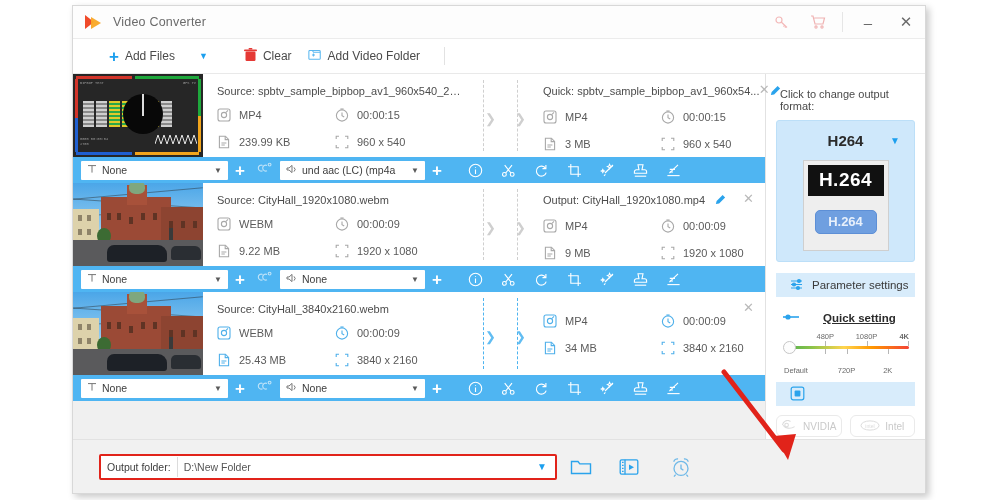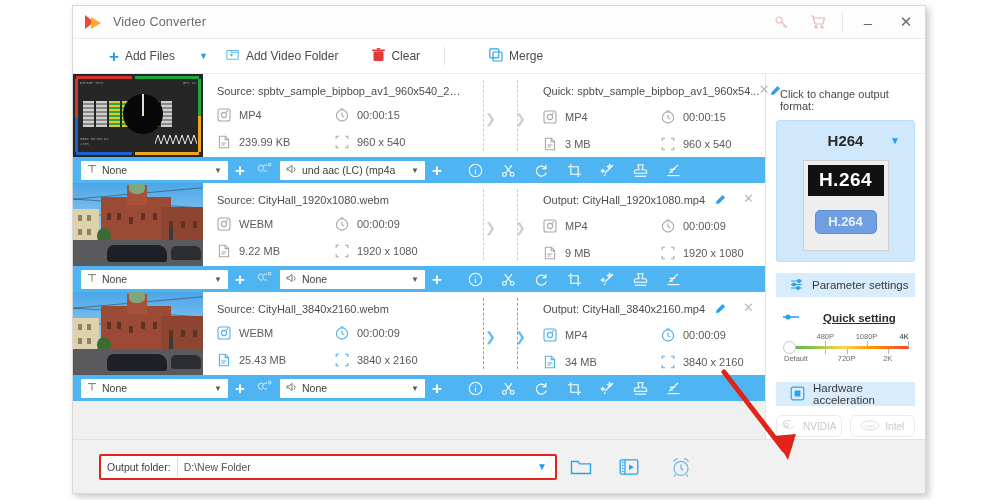--- a/index.html
+++ b/index.html
@@ -213,21 +213,21 @@
     font-weight:bold; text-align:center; padding: 3px 0 4px 0;
   }
   .side-btn {
     margin-top: 11px; height: 24px; background:#d8ecfb; display:flex;
     align-items:center; gap:8px; padding-left: 14px; font-size: 11.5px;
     color:#3a3a3a; cursor:pointer;
   }
   .qs-head { display:flex; align-items:center; gap:23px; margin: 15px 0 0 6px; font-size: 11.5px; color:#2b2b2b; font-weight:600;text-decoration:underline;}
   .slider-wrap { margin: 10px 6px 0 8px; position:relative; height: 34px; }
   .tick-top, .tick-bot { position:absolute; width:100%; height:12px; }
-  .tick-top { top:-2px; } .tick-bot { top: 20px; }
+  .tick-top { top:-2px; } .tick-bot { top: 32px; }
   .tk { position:absolute; font-size:7.5px; color:#6a6a6a; transform:translateX(-50%); white-space:nowrap; }
   .tk.l0 { transform:none; left:0; }
   .tk.l4 { transform:translateX(-100%); left:100%;font-weight:bold; }
   .track {
     position:absolute; top:12px; left:0; right:0; height:3px; border-radius:2px;
     background: linear-gradient(90deg,#4caf50 0%,#8bc34a 22%,#ffd54f 48%,#ff9800 70%,#f44336 100%);
   }
   .mark { position:absolute; width:1px; height:5px; background:#b6b6b6; }
   .knob {
     position:absolute; left:-1px; top:7px; width:13px; height:13px; border-radius:50%;
@@ -300,53 +300,44 @@
     </div>
   </div>
 
   <div id="toolbar">
     <div class="tbar-item">
       <span class="plus-blue">+</span>
       <span>Add Files</span>
     </div>
     <div class="tbar-caret">▼</div>
 
+    <div class="tbar-item" style="margin-left:18px">
+      <span>
+        <svg width="13" height="14" viewBox="0 0 13 14" fill="#e53935">
+          <rect x="1.5" y="3.5" width="10" height="9.5" rx="1.2"></rect>
+          <rect x="0" y="1.6" width="13" height="1.7" rx=".8"></rect>
+          <rect x="4.6" y="0" width="3.8" height="1.6" rx=".7"></rect>
+        </svg>
+      </span>
+      <span>Clear</span>
+    </div>
+
     <div class="tbar-item">
       <span>
         <svg width="14" height="13" viewBox="0 0 16 14" fill="none" stroke="#5bb8f0" stroke-width="1.2">
           <rect x="1" y="2.5" width="13" height="10" rx="1"></rect>
             <path d="M1 2.5 L5 2.5 L6.3 4.4 L14 4.4"></path>
           <path d="M4.5 7.5h3.5M6.2 5.8v3.4" stroke="#5bb8f0"></path>
         </svg>
       </span>
       <span>Add Video Folder</span>
     </div>
 
-    <div class="tbar-item" style="margin-left:18px">
-      <span>
-        <svg width="13" height="14" viewBox="0 0 13 14" fill="#e53935">
-          <rect x="1.5" y="3.5" width="10" height="9.5" rx="1.2"></rect>
-          <rect x="0" y="1.6" width="13" height="1.7" rx=".8"></rect>
-          <rect x="4.6" y="0" width="3.8" height="1.6" rx=".7"></rect>
-        </svg>
-      </span>
-      <span>Clear</span>
-    </div>
-
     <div class="tbar-div"></div>
 
-    <div class="tbar-item" style="margin-left:20px">
-      <span>
-        <svg width="14" height="14" viewBox="0 0 14 14" fill="none" stroke="#2aa3ec" stroke-width="1.2">
-          <rect x="0.8" y="0.8" width="9" height="9" rx="1"></rect>
-            <rect x="4" y="4" width="9" height="9" rx="1"></rect>
-        </svg>
-      </span>
-      <span>Merge</span>
-    </div>
   </div>
 
   <div id="body-area">
 
     <div id="file-list">
 
       <div class="file-row">
         <div class="row-main">
           <div class="thumb">
             <div class="tp">
@@ -805,28 +796,20 @@
                 </div>
               </div>
             </div>
             <div class="arrow-sep">
               <span class="dashline l"></span>
                 <span class="dashline r"></span>
               <span class="chev c1">❯</span>
                 <span class="chev c2">❯</span>
             </div>
             <div class="col-out">
-              <div class="file-title">
-                <span>Output: CityHall_3840x2160.mp4</span>
-                <span class="pencil">
-                  <svg width="12" height="12" viewBox="0 0 12 12" fill="#2aa3ec">
-                      <path d="M8.6.9l2.5 2.5-6 6-3.2.7.7-3.2z"></path>
-                    </svg>
-                </span>
-              </div>
               <div class="meta-grid">
                 <div class="meta">
                   <svg width="14" height="14" viewBox="0 0 14 14" fill="none" stroke="#4fb0ea" stroke-width="1.1">
                       <rect x="1" y="1" width="12" height="12" rx="2"></rect>
                       <circle cx="7" cy="7" r="2.6"></circle>
                       <path d="M9 4.4l2 -2"></path>
                     </svg>
                   <span>MP4</span>
                 </div>
                 <div class="meta">
@@ -989,21 +972,20 @@
         </div>
       </div>
 
       <div class="side-btn" style="margin-top:14px">
         <span>
           <svg width="15" height="15" viewBox="0 0 15 15" fill="none" stroke="#2aa3ec" stroke-width="1.2">
             <rect x="1.2" y="1.2" width="12.6" height="12.6" rx="2"></rect>
               <rect x="4.6" y="4.6" width="5.8" height="5.8" rx="1" fill="#2aa3ec" stroke="none"></rect>
           </svg>
         </span>
-        <span>Hardware acceleration</span>
       </div>
 
       <div class="hw-badges">
         <div class="hw-badge">
           <span>
             <svg width="17" height="10" viewBox="0 0 17 10" fill="none" stroke="#dcdcdc" stroke-width="1.1">
               <path d="M1.5 5a5 5 0 018-3.5M2 5.2c2.2 3.4 7.6 4 11.6 1.4"></path>
                 <circle cx="5.6" cy="5" r="1.8"></circle>
             </svg>
           </span>

